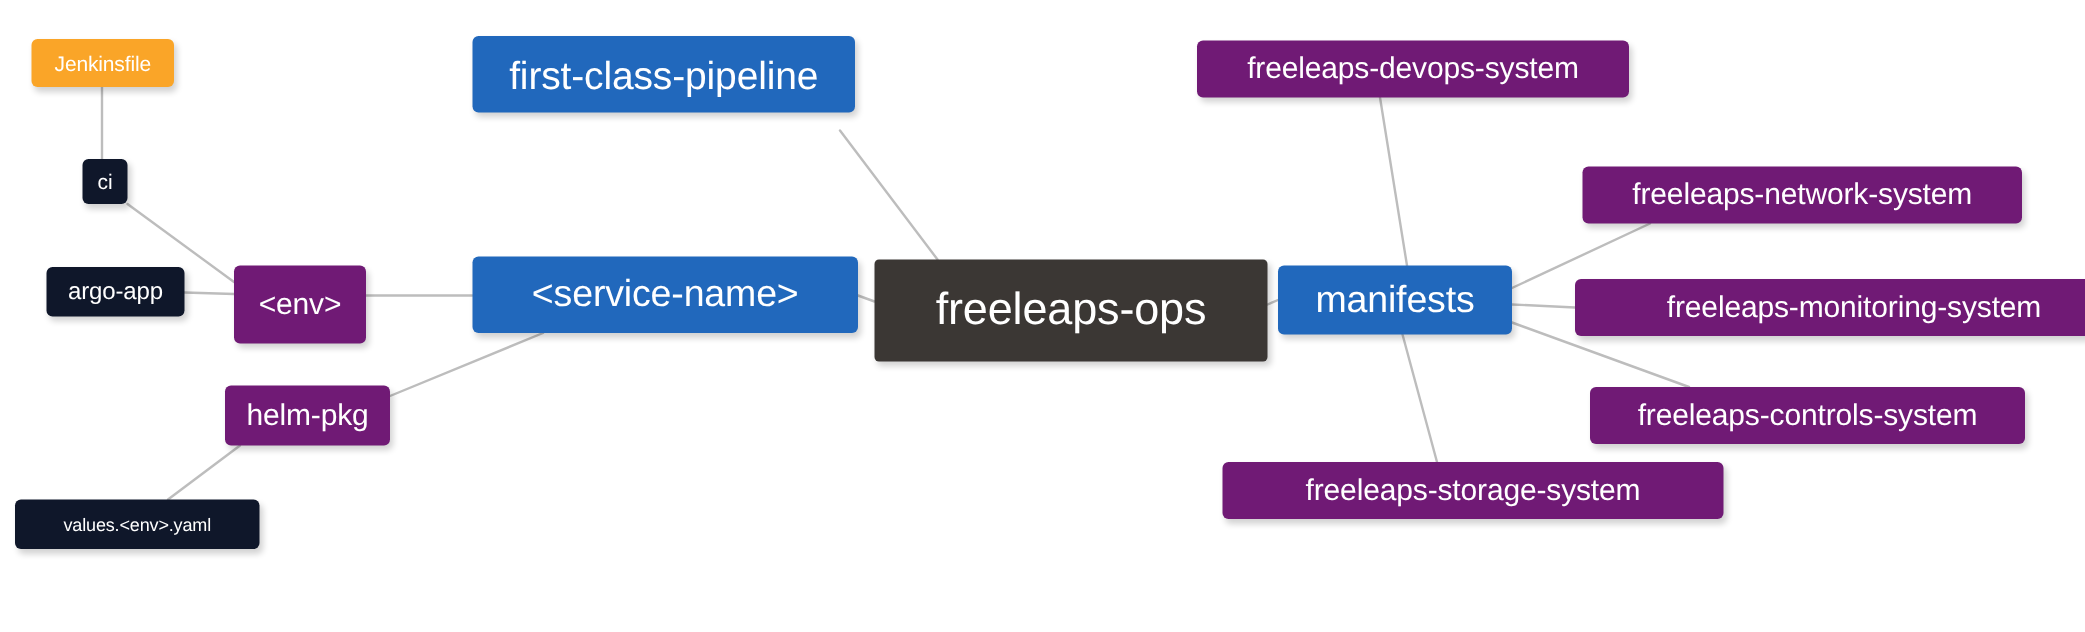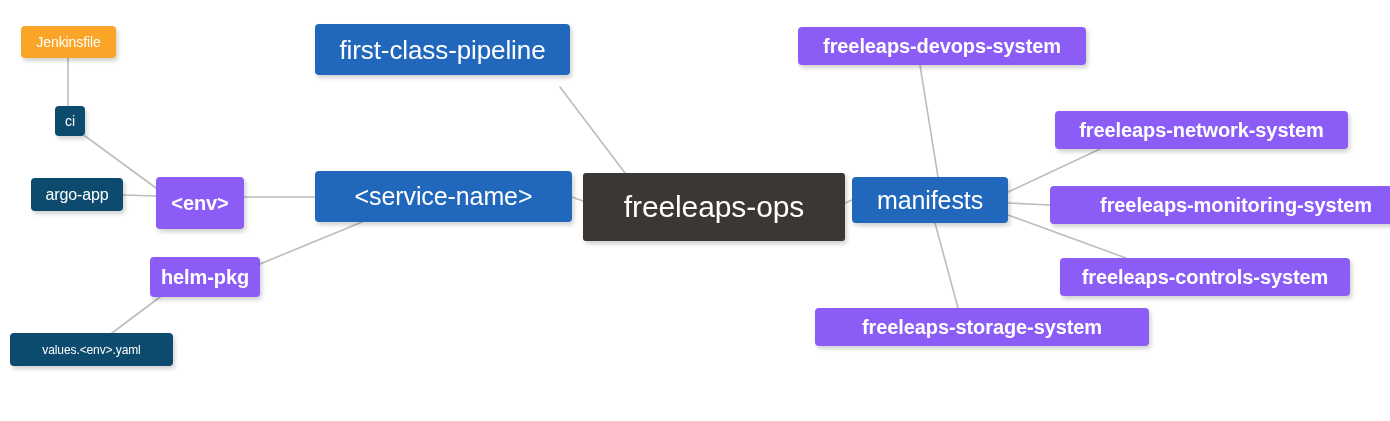--- a/index.html
+++ b/index.html
@@ -41,23 +41,23 @@
     box-shadow: 2px 3px 4px rgba(0,0,0,0.18);
     letter-spacing: -0.1px;
     padding: 0 9px;
     user-select: none;
   }
   .mm-node.root {
     background: #3b3734;
     border-radius: 3px;
   }
   .mm-node.blue   { background: #2168bc; }
-  .mm-node.green  { background: #8b5cf6; font-weight: bold; }
+  .mm-node.green  { background: #701a75; }
   .mm-node.orange { background: #faa528; }
-  .mm-node.red    { background: #0c4a6e; }
+  .mm-node.red    { background: #0f172a; }
 </style>
 </head>
 <body>
 
 <div id="mindmap-canvas" style="background: rgb(255, 255, 255);">
   <svg id="edge-layer" viewBox="0 0 1390 421" width="1390" height="421" xmlns="http://www.w3.org/2000/svg">
       <line x1="583" y1="201" x2="572" y2="197" stroke="#bdbdbd" stroke-width="1.6" stroke-linecap="round"></line>
       <line x1="625" y1="173" x2="560" y2="87" stroke="#bdbdbd" stroke-width="1.6" stroke-linecap="round"></line>
       <line x1="845" y1="203" x2="852" y2="200" stroke="#bdbdbd" stroke-width="1.6" stroke-linecap="round"></line>
       <line x1="315" y1="197" x2="244" y2="197" stroke="#bdbdbd" stroke-width="1.6" stroke-linecap="round"></line>

